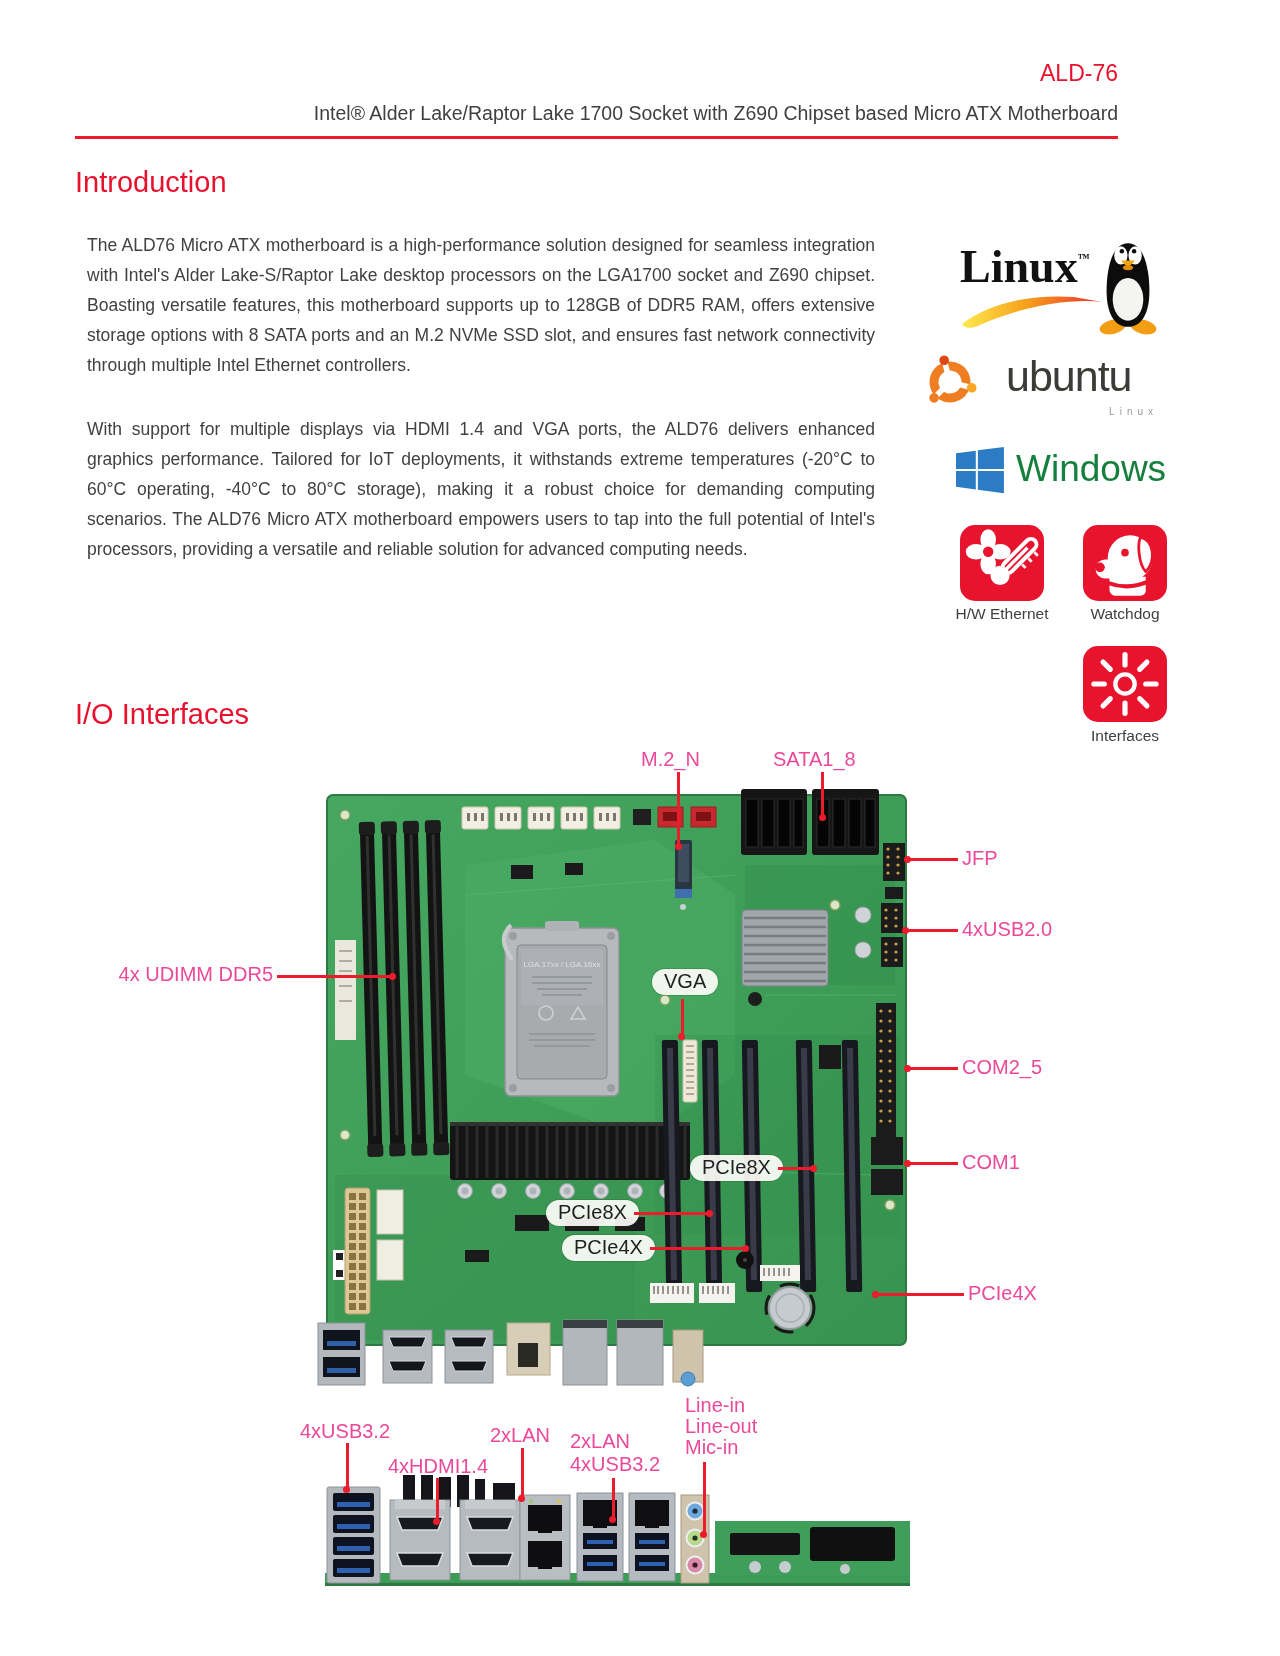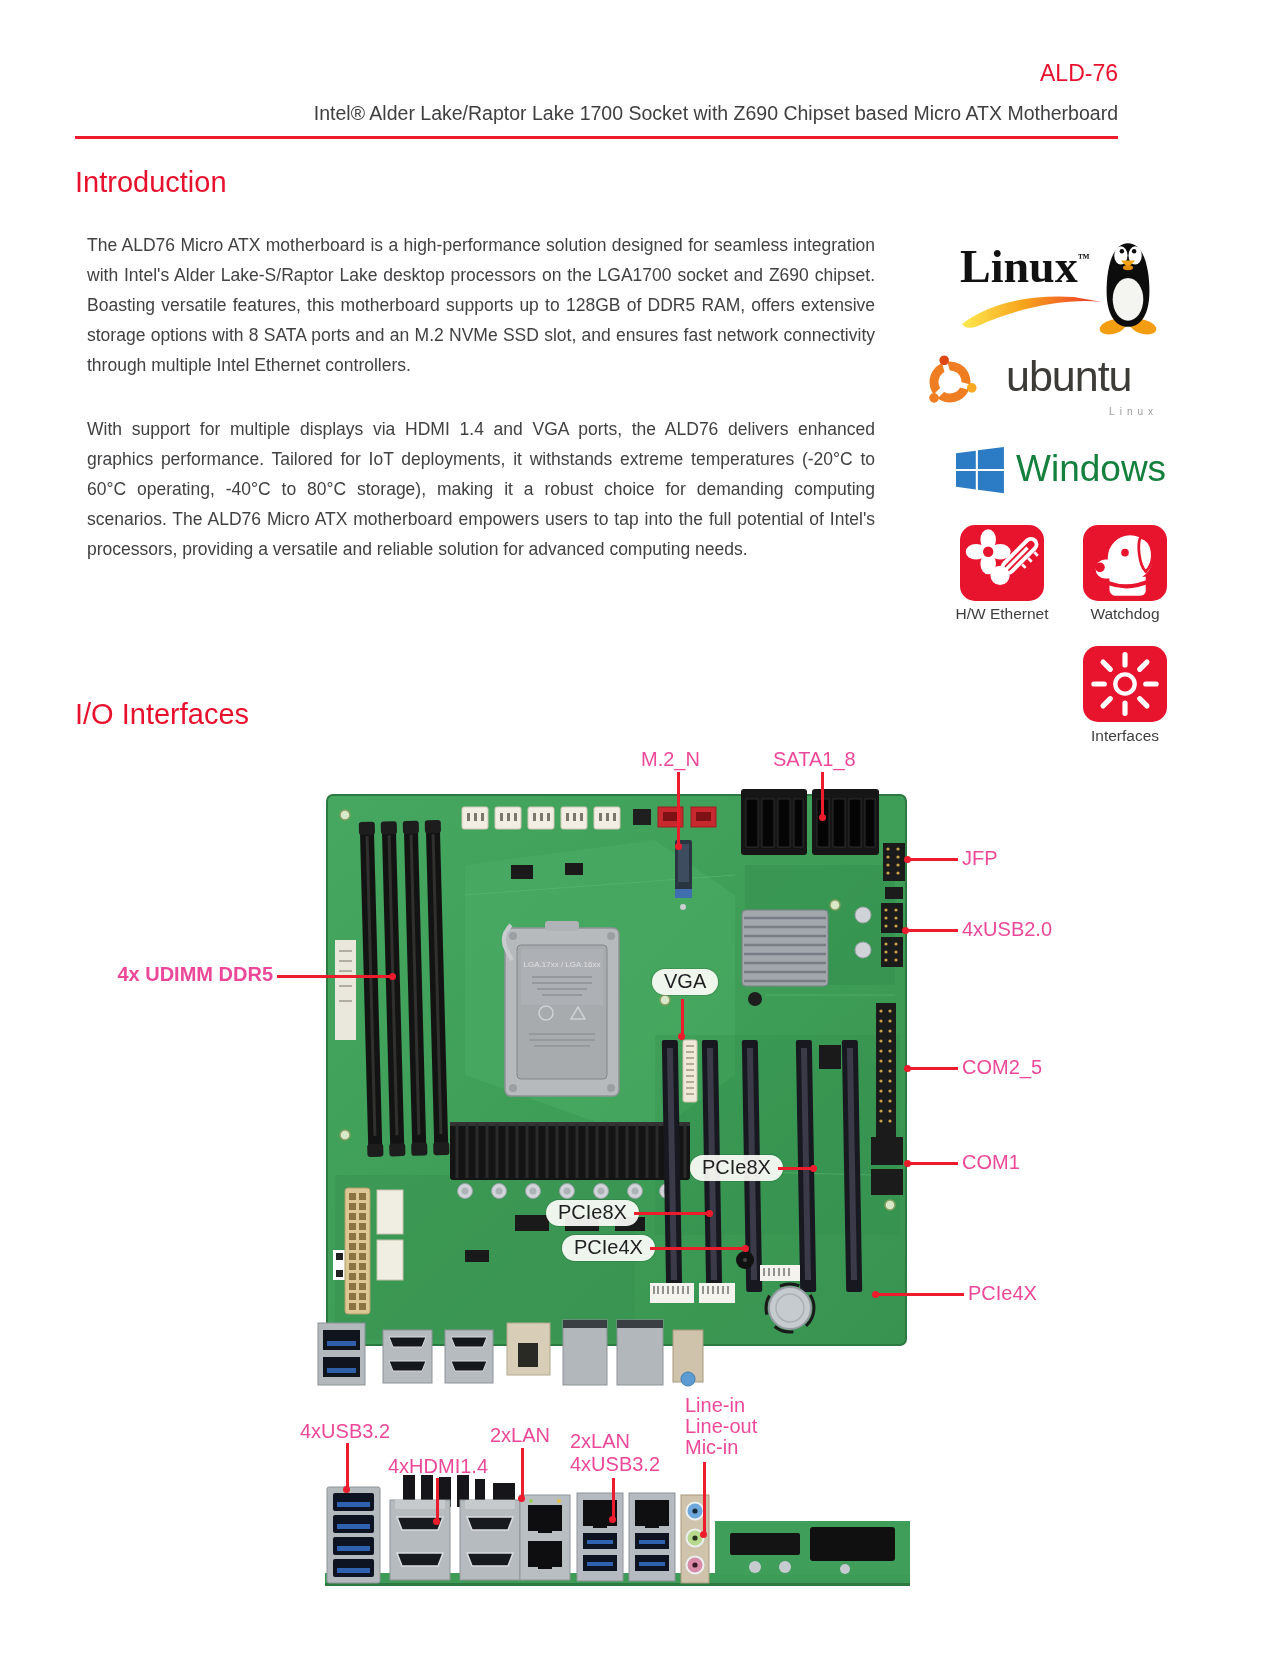--- a/index.html
+++ b/index.html
@@ -622,21 +622,21 @@
   <div class="flabel" style="left:962px;top:1056px;">COM2_5</div>
   <div class="lh" style="left:908px;top:1067px;width:50px;"></div>
   <div class="ldot" style="left:904px;top:1065px;"></div>
   <div class="flabel" style="left:962px;top:1151px;">COM1</div>
   <div class="lh" style="left:908px;top:1162px;width:50px;"></div>
   <div class="ldot" style="left:904px;top:1160px;"></div>
   <div class="flabel" style="left:968px;top:1282px;">PCIe4X</div>
   <div class="lh" style="left:876px;top:1293px;width:88px;"></div>
   <div class="ldot" style="left:872px;top:1291px;"></div>
 
-  <div class="flabel r" style="left:108px;top:963px;width:165px;font-weight:bold;">4x UDIMM DDR5</div>
+  <div class="flabel r" style="left:108px;top:963px;width:165px;">4x UDIMM DDR5</div>
   <div class="lh" style="left:277px;top:975px;width:116px;"></div>
   <div class="ldot" style="left:389px;top:973px;"></div>
 
   <div class="pill" style="left:652px;top:969px;">VGA</div>
   <div class="lv" style="left:681px;top:999px;height:38px;"></div>
   <div class="ldot" style="left:678px;top:1033px;"></div>
   <div class="pill" style="left:690px;top:1155px;">PCIe8X</div>
   <div class="lh" style="left:778px;top:1167px;width:36px;"></div>
   <div class="ldot" style="left:810px;top:1165px;"></div>
   <div class="pill" style="left:546px;top:1200px;">PCIe8X</div>

